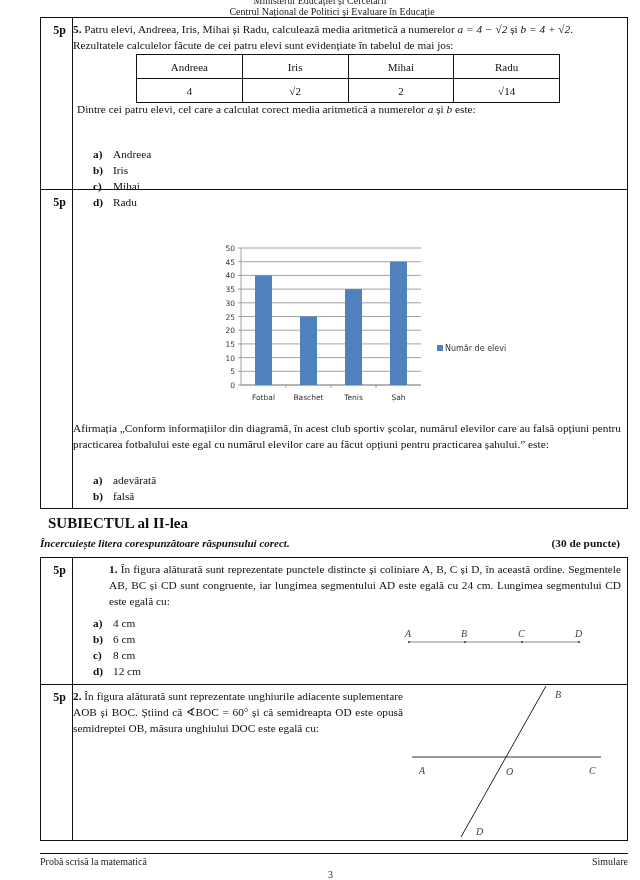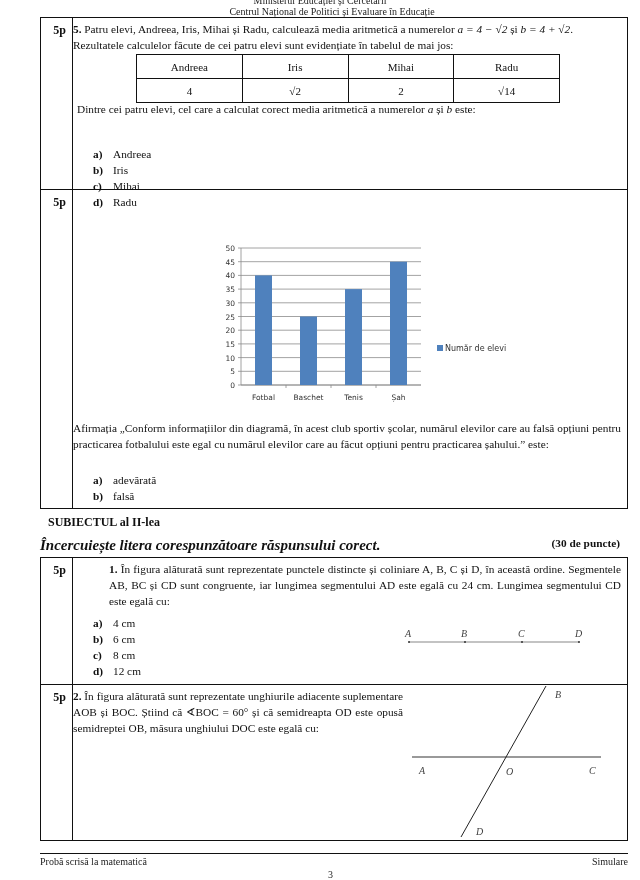--- a/index.html
+++ b/index.html
@@ -14,22 +14,22 @@
       font-weight: bold; font-size: 12px; text-align: center; box-sizing: border-box; padding-top: 5px; margin-left: 6px; }
     .rowsep { border-top: 1.2px solid #111; }
     .txt { position: absolute; left: 32px; right: 6px; line-height: 16px; text-align: justify; }
     .qnum { font-weight: bold; }
     .m { font-style: italic; font-family: "Liberation Serif", serif; }
     .opts { position: absolute; left: 52px; line-height: 16px; }
     .opt { display: block; white-space: nowrap; }
     .opt b { display: inline-block; width: 20px; }
     table.res { position: absolute; border-collapse: collapse; font-size: 11px; }
     table.res td { border: 1px solid #111; text-align: center; height: 21px; }
-    .sect { position: absolute; left: 48px; font-weight: bold; font-size: 12px; }
-    .instr { position: absolute; left: 40px; font-weight: bold; font-style: italic; font-size: 15px; }
+    .sect { position: absolute; left: 48px; font-weight: bold; font-size: 15px; }
+    .instr { position: absolute; left: 40px; font-weight: bold; font-style: italic; font-size: 11px; }
     .score { position: absolute; right: 20px; font-weight: bold; font-size: 11.3px; padding-left: 35px; }
     .foot { position: absolute; font-size: 10px; color: #222; }
     .footline { position: absolute; left: 40px; width: 588px; border-top: 1.2px solid #111; }
     svg text { font-family: "DejaVu Sans", "Liberation Sans", sans-serif; }
     .figlabel { font-family: "Liberation Serif", serif; font-style: italic; }
   </style>
 </head>
 <body>
 
 <div class="hdr hdr1">Ministerul Educației și Cercetării</div>

